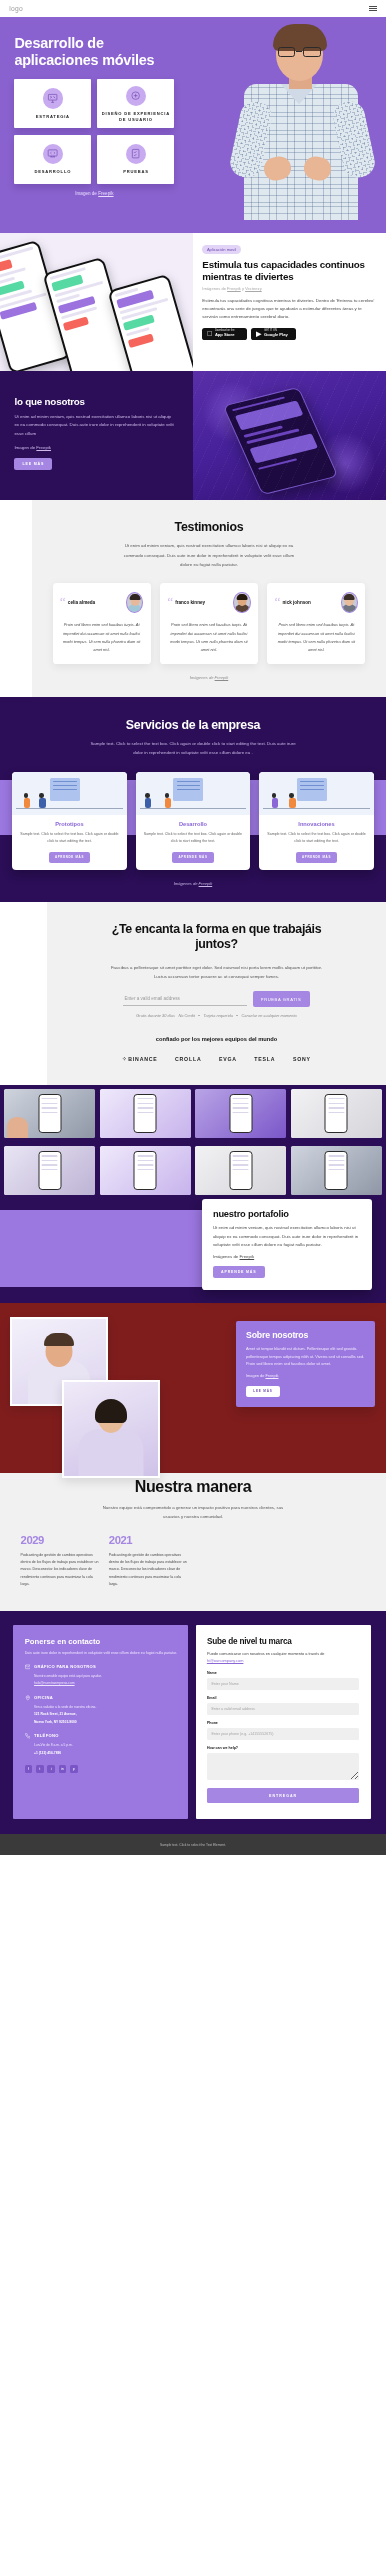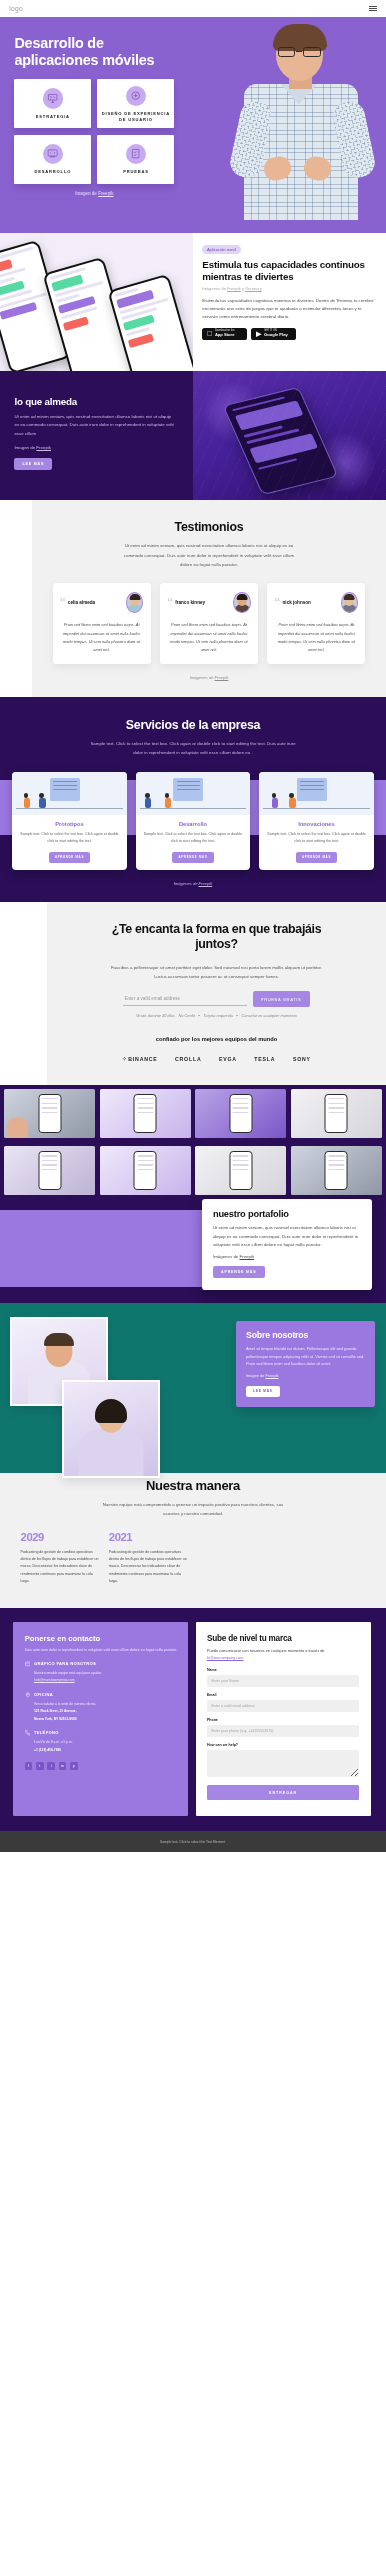--- a/index.html
+++ b/index.html
@@ -173,36 +173,36 @@
   
   .porta{background:#2b0e57;display:flex;justify-content:flex-end;padding:0 0 13.4px;position:relative;}
   .porta-band{position:absolute;left:0;top:11.3px;width:54%;height:77px;background:#9b77e0;}
   .porta-card{position:relative;z-index:2;width:170px;background:#fff;border-radius:3.1px;padding:10.3px 11.3px 11.3px;margin-right:14.4px;box-shadow:0 5.2px 12.4px rgba(0,0,0,.3);}
   .porta-card h2{font-size:9.3px;font-weight:700;letter-spacing:-0.2px;color:#111;margin-bottom:5.2px;}
   .porta-card p{font-size:4.4px;line-height:1.85;color:#4a4a4a;margin-bottom:5.2px;}
   .porta-card .cr{font-size:4.4px;color:#4a4a4a;margin-bottom:7.2px;}
   .porta-card .cr u{text-decoration:underline;}
 
   
-  .about{background:#0f766e;padding:13.4px 0 18.6px;position:relative;min-height:170px;}
+  .about{background:#7f1d1d;padding:13.4px 0 18.6px;position:relative;min-height:170px;}
   .about-photo{position:absolute;left:10.3px;top:13.4px;width:98px;height:89px;background:linear-gradient(160deg,#f3f0fa,#ddd4ef);border:2.6px solid #fff;box-shadow:0 4.1px 10.3px rgba(0,0,0,.12);overflow:hidden;}
   .about-photo2{position:absolute;left:62px;top:77px;width:98px;height:98px;background:linear-gradient(160deg,#efeaf8,#cfc2e8);border:2.6px solid #fff;box-shadow:0 4.1px 10.3px rgba(0,0,0,.12);overflow:hidden;z-index:3;}
   .pp-head{position:absolute;left:50%;transform:translateX(-50%);border-radius:50%;}
   .pp-hair{position:absolute;left:50%;transform:translateX(-50%);}
   .pp-body{position:absolute;left:50%;transform:translateX(-50%);border-radius:20.6px 20.6px 0 0;}
   .about-card{position:absolute;right:11.3px;top:17.5px;width:139px;background:#9b77e0;border-radius:2.1px;padding:9.3px 10.3px 10.3px;box-shadow:0 5.2px 11.3px rgba(0,0,0,.15);}
   .about-card h2{font-size:8.8px;font-weight:700;color:#fff;margin-bottom:5.2px;letter-spacing:-0.2px;}
   .about-card p{font-size:3.9px;line-height:1.95;color:#f0e8fc;margin-bottom:5.2px;}
   .about-card .cr{font-size:3.9px;color:#f0e8fc;margin-bottom:7.2px;}
   .about-card .cr u{text-decoration:underline;}
   .btn-white{display:inline-block;background:#fff;color:#6f4bb0;border:none;border-radius:2.1px;padding:3.6px 7.2px;font-size:3.1px;font-weight:700;letter-spacing:0.8px;cursor:pointer;}
 
   
   .manera{background:#f1f1f1;padding:5.2px 0 23px;}
-  .manera .sec-h{font-size:13px;margin-bottom:6.2px;}
+  .manera .sec-h{font-size:16px;margin-bottom:6.2px;}
   .manera .sec-p{max-width:191px;margin-bottom:13.4px;}
   .years{display:grid;grid-template-columns:repeat(4,1fr);gap:8.2px;padding:0 20.6px;}
   .yr{font-size:11.3px;font-weight:700;color:#a586e3;letter-spacing:-0.5px;margin-bottom:5.2px;}
   .ytext{font-size:3.6px;line-height:2.05;color:#4a4a4a;}
 
   
   .contact{background:#2b0e57;padding:13.4px 0 15.5px;display:flex;gap:0;}
   .ct-left{width:175px;background:#9b77e0;padding:12.4px 11.3px 13.4px;margin-left:13.4px;border-radius:1px;}
   .ct-left h2{font-size:7.7px;font-weight:700;color:#fff;margin-bottom:4.1px;}
   .ct-left .lead{font-size:3.6px;line-height:1.8;color:#efe6fd;margin-bottom:7.2px;}
@@ -366,21 +366,21 @@
             <span class="a">GET IT ON</span>
             <span class="b">Google Play</span>
           </span>
       </div>
     </div>
   </div>
 </section>
 
 <section class="lqh">
   <div class="lqh-left">
-    <h2>lo que almeda</h2>
+    <h2>lo que nosotros</h2>
     <p>Ut enim ad minim veniam, quis nostrud exercitation ullamco laboris nisi ut aliquip ex ea commodo consequat. Duis aute irure dolor in reprehenderit in voluptate velit esse cillum</p>
     <div class="cr">
       <span>Imagen de </span><u>Freepik</u>
     </div>
     <button class="btn-lilac">LEE MÁS</button>
   </div>
   <div class="lqh-right">
     <span class="glow g1"></span>
       <span class="glow g2"></span>
     <div class="isoPhone">

